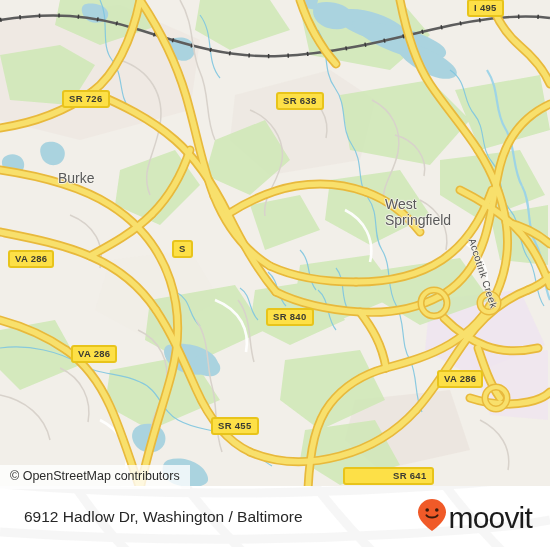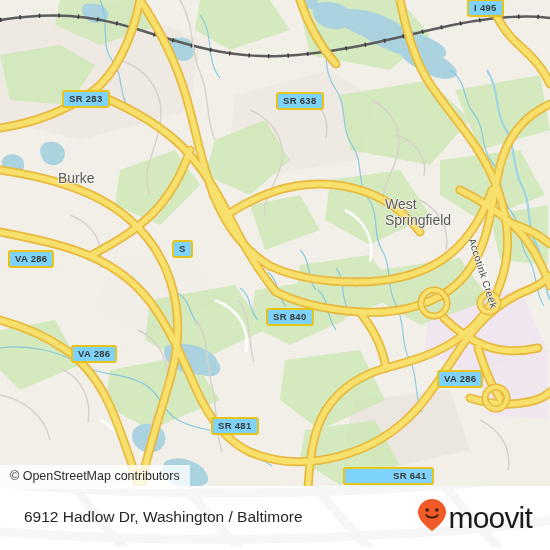--- a/index.html
+++ b/index.html
@@ -21,21 +21,21 @@
     left: 0; top: 0;
     width: 550px; height: 489px;
     background: #F2EFE9;
     overflow: hidden;
   }
   .map svg { position: absolute; left: 0; top: 0; display: block; }
 
   
   .shield {
     position: absolute;
-    background: #7dd3fc;
+    background: #fde047;
     border: 2px solid #E8C41B;
     border-radius: 3px;
     color: #3b3b33;
     font-size: 9.5px;
     font-weight: bold;
     letter-spacing: .3px;
     padding: 1px 5px 2px 5px;
     line-height: 11px;
     white-space: nowrap;
     z-index: 30;
@@ -355,27 +355,27 @@
       </g>
     </svg>
 
     <div class="place" style="left:58px; top:170px;">Burke</div>
     <div class="place" style="left:385px; top:196px;">West
 Springfield</div>
 
     <div class="creek-label" style="left:477px; top:237px; transform: rotate(72deg);">Accotink Creek</div>
 
     <div class="shield" style="left:467px; top:-1px;">I 495</div>
-    <div class="shield" style="left:62px;  top:90px;">SR 283</div>
+    <div class="shield" style="left:62px;  top:90px;">SR 726</div>
     <div class="shield" style="left:276px; top:92px;">SR 638</div>
     <div class="shield" style="left:8px; top:250px;">VA 286</div>
     <div class="shield" style="left:266px; top:308px;">SR 840</div>
     <div class="shield" style="left:71px; top:345px;">VA 286</div>
     <div class="shield" style="left:437px; top:370px;">VA 286</div>
-    <div class="shield" style="left:211px; top:417px;">SR 481</div>
+    <div class="shield" style="left:211px; top:417px;">SR 455</div>
     <div class="shield" style="left:343px; top:467px;padding-left:48px;">SR 641</div>
     <div class="shield" style="left:172px; top:240px; z-index:20;">S</div>
 
     <div class="attrib">© OpenStreetMap contributors</div>
 
 
   </div>
 
   <div class="footer">
 

